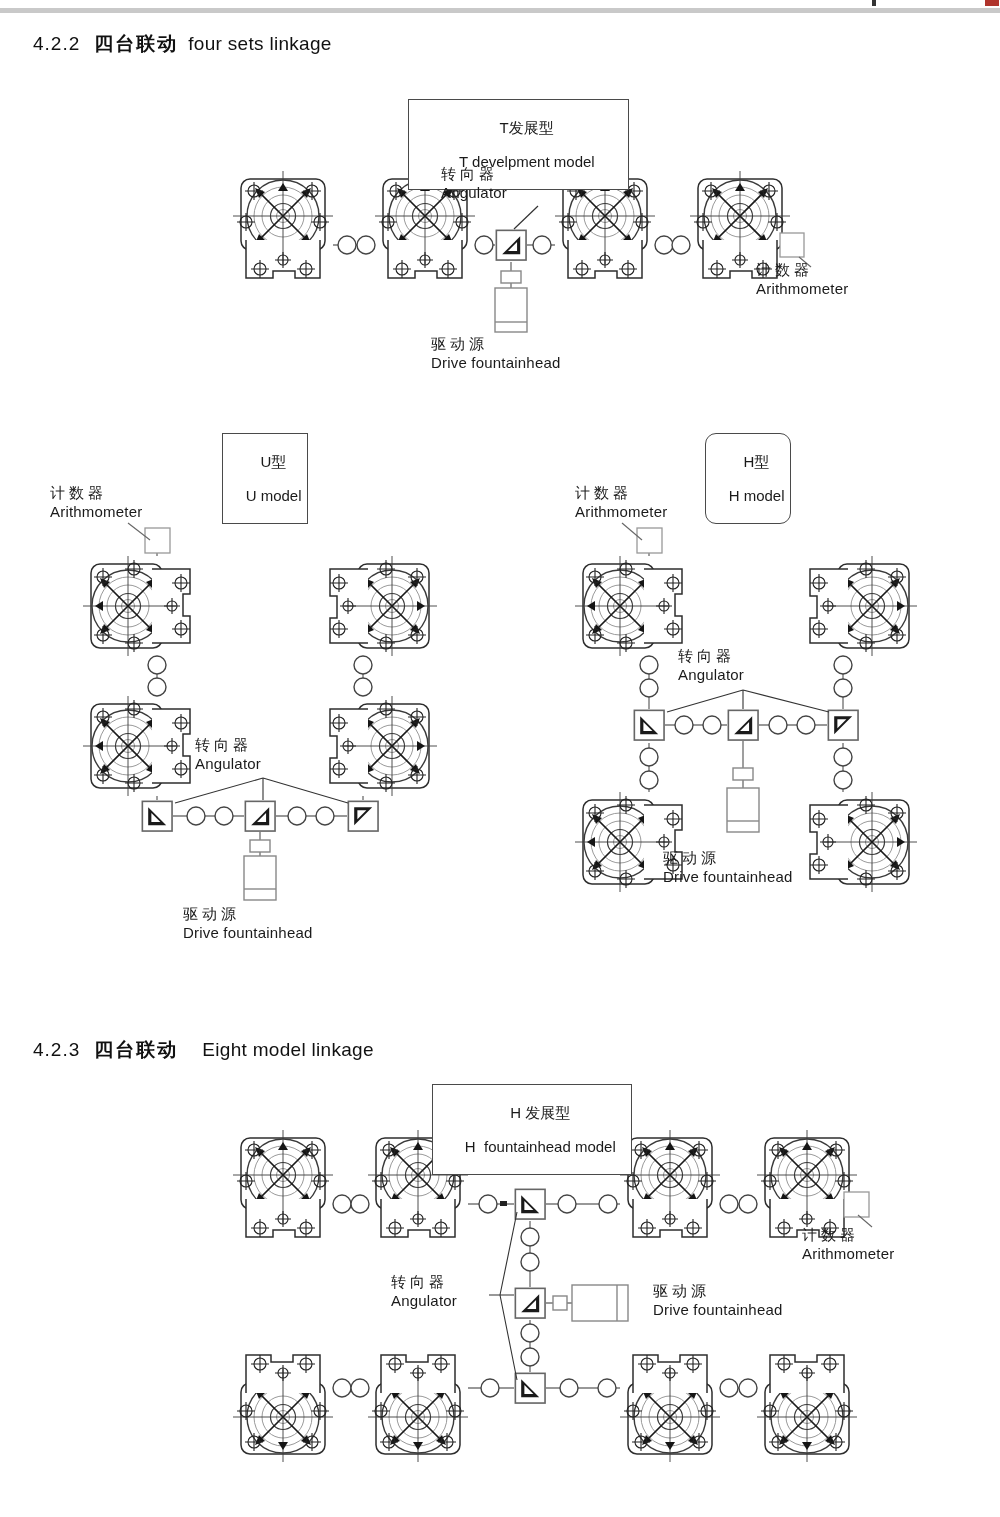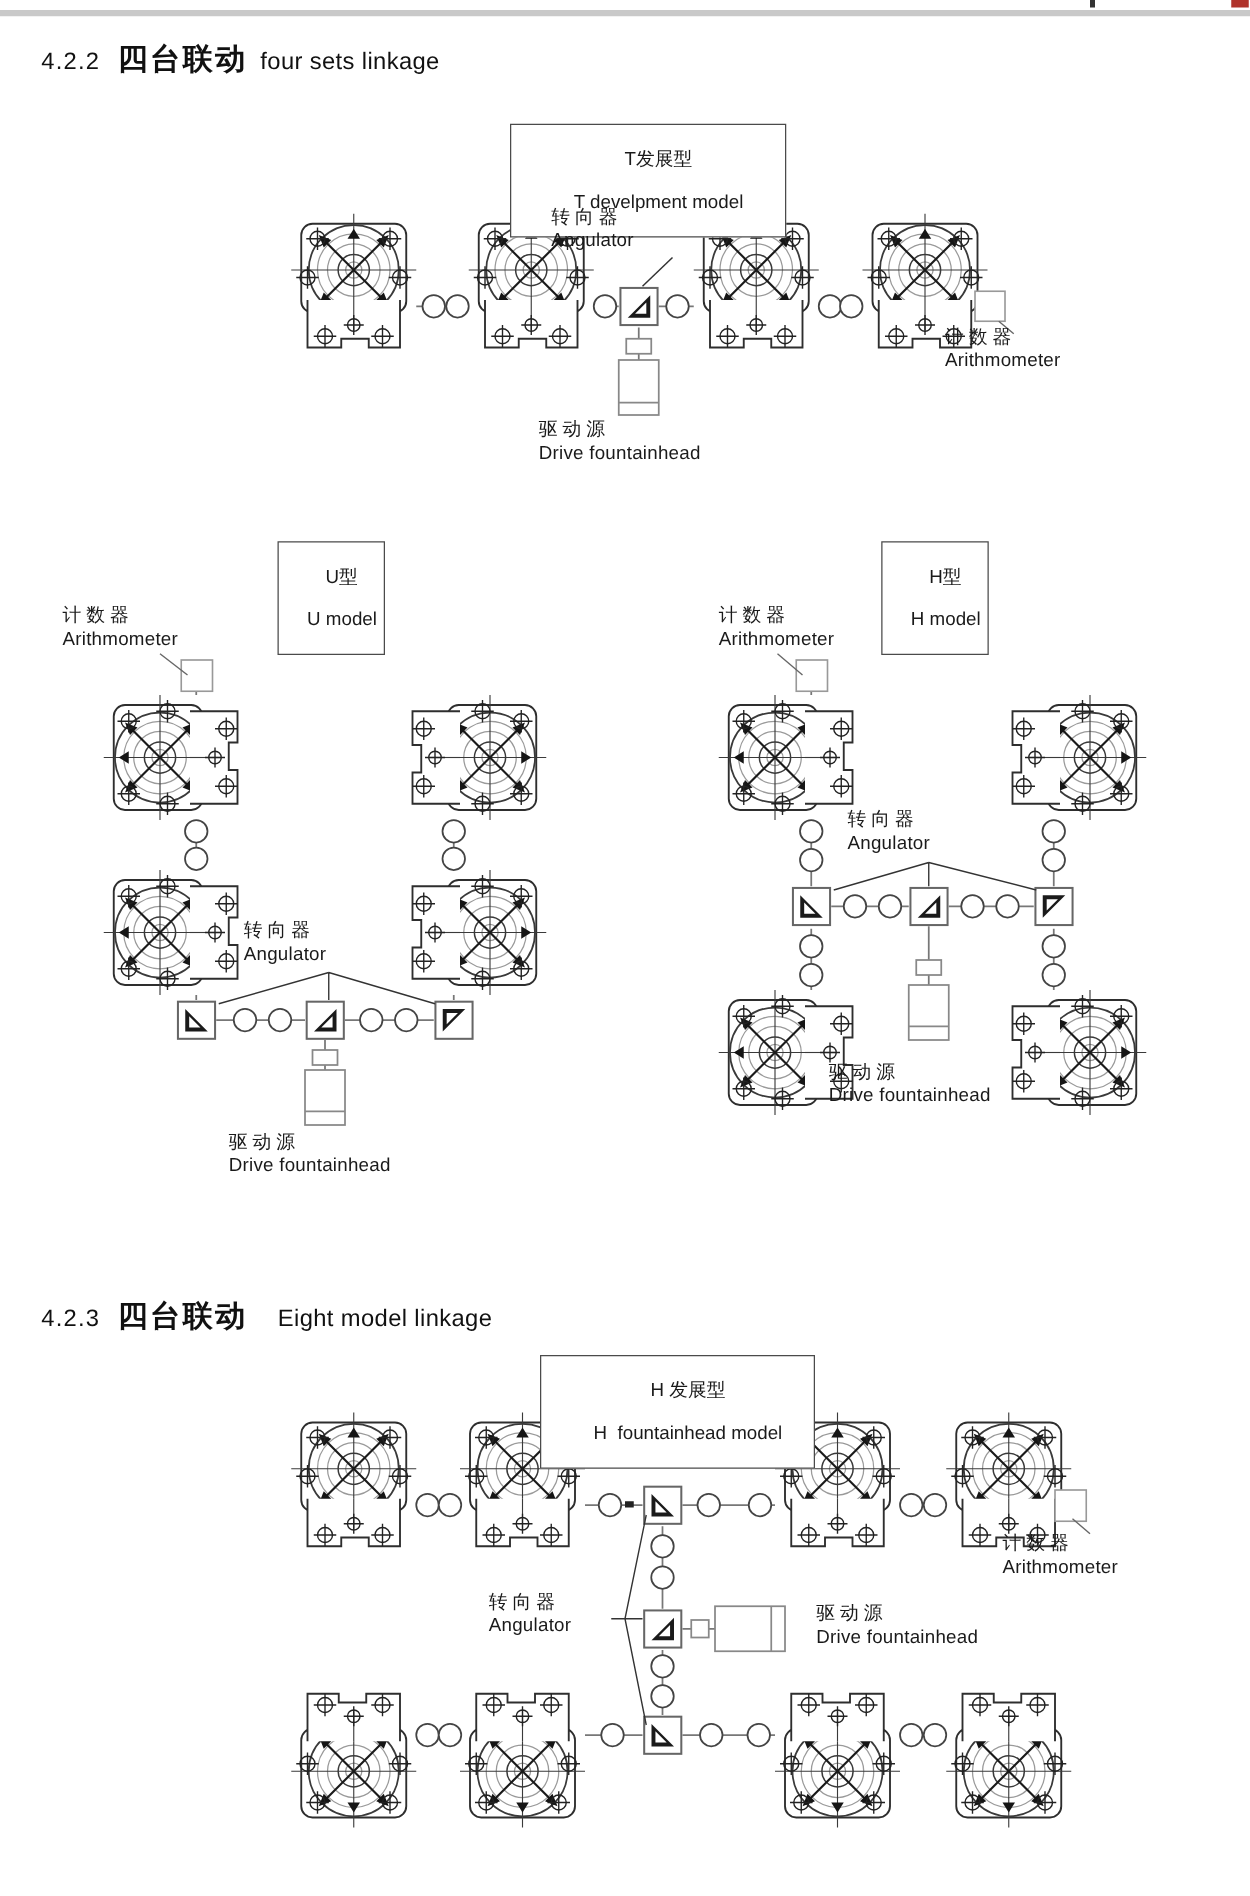--- a/index.html
+++ b/index.html
@@ -3,21 +3,21 @@
 <meta charset="utf-8">
 <style>
   html,body{margin:0;padding:0;background:#fff;}
   #page{position:relative;width:1000px;height:1517px;background:#ffffff;overflow:hidden;
         font-family:"Liberation Sans",sans-serif;color:#1a1a1a;}
   #top-rule{position:absolute;left:0;top:8px;width:1000px;height:5px;background:#c9c9c9;}
   #corner-mark{position:absolute;left:985px;top:0;width:14px;height:6px;background:#b0342c;}
   #top-tick{position:absolute;left:872px;top:0;width:4px;height:6px;background:#333;}
   .hd{position:absolute;font-size:19px;color:#111;white-space:nowrap;}
   .hd .no{letter-spacing:1px;}
-  .hd .zh{font-weight:700;letter-spacing:2px;margin:0 10px 0 14px;font-size:24px;}
+  .hd .zh{font-weight:700;letter-spacing:2px;margin:0 10px 0 14px;font-size:19px;}
   .hd .en{letter-spacing:.3px;}
   .hd.second .en{margin-left:14px;}
   .boxlbl{position:absolute;border:1.6px solid #4a4a4a;background:#fff;text-align:center;
           font-size:15px;line-height:17px;padding:2px 6px;white-space:pre;color:#1a1a1a;box-sizing:border-box;}
   .lbl{position:absolute;font-size:15px;line-height:19px;color:#1a1a1a;white-space:nowrap;}
   .lbl .zh{display:block;letter-spacing:4px;}
   .lbl .en{display:block;letter-spacing:.2px;}
   .lbl.left{text-align:left;}
   svg{position:absolute;left:0;top:0;}
 </style>
@@ -287,25 +287,25 @@
   </div>
 
   <div class="boxlbl" style="left:408px;top:99px;width:221px;">
     <span>T发展型</span><br>
     <span>T develpment model</span>
   </div>
   <div class="boxlbl" style="left:222px;top:433px;width:86px;">
     <span>U型</span><br>
     <span>U model</span>
   </div>
-  <div class="boxlbl" style="left:705px;top:433px;width:86px;">
+  <div class="boxlbl" style="left:705px;top:433px;width:86px;border-radius:11px;">
     <span>H型</span><br>
     <span>H model</span>
   </div>
-  <div class="boxlbl" style="left:432px;top:1084px;width:220px;">
+  <div class="boxlbl" style="left:432px;top:1084px;width:200px;">
     <span>H 发展型</span><br>
     <span>H  fountainhead model</span>
   </div>
 
   <div class="lbl" style="left:441px;top:164px;width:140px;">
     <span class="zh">转向器</span>
     <span class="en">Angulator</span>
   </div>
   <div class="lbl" style="left:756px;top:260px;width:140px;">
     <span class="zh">计数器</span>

